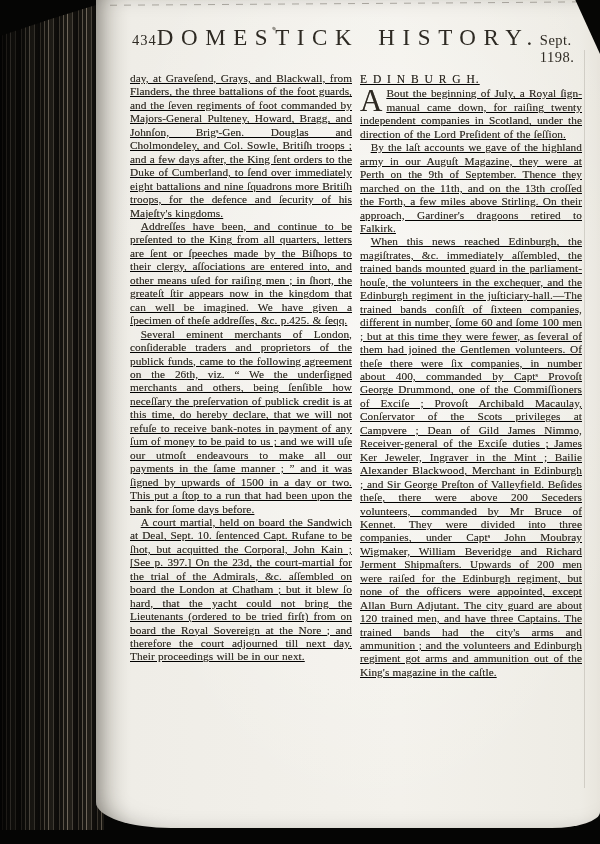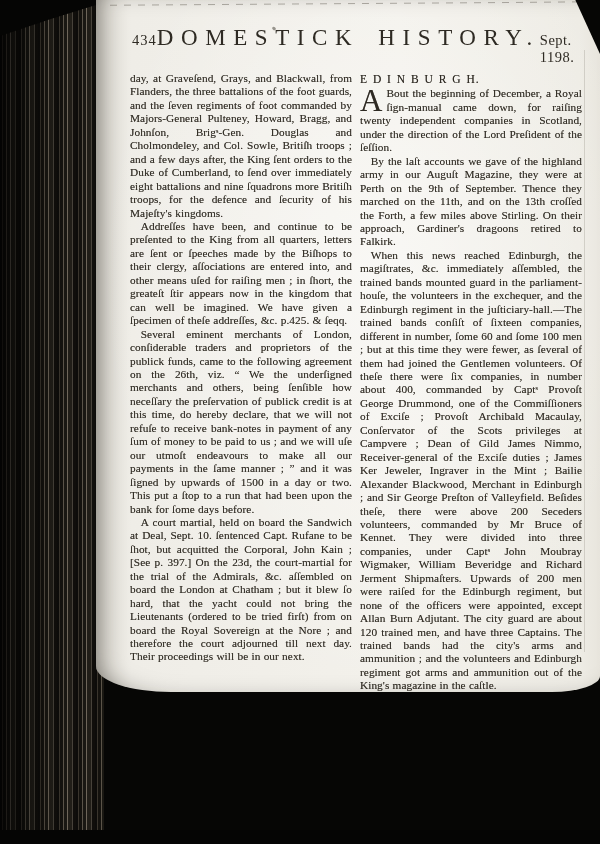--- a/index.html
+++ b/index.html
@@ -37,21 +37,21 @@
     transform: rotate(-5deg);
     transform-origin: left bottom;
   }
   .bottom-band {
     position: absolute; left: 0; right: 0; bottom: 0; height: 14px;
     background: #050504;
   }
 
   
   .page {
-    position: absolute; left: 96px; top: 0; right: 0; height: 692px;
+    position: absolute; left: 96px; top: 0; right: 0; height: 828px;
     background:
       radial-gradient(ellipse at 55% 40%, rgba(255,255,255,.5) 0%, rgba(255,255,255,0) 70%),
       linear-gradient(90deg, #dedbd3 0%, #efede7 7%, #f3f1eb 60%, #eeece5 96%, #e8e5dd 100%),
       #f1efe9;
     border-bottom-left-radius: 75px 26px;
     border-bottom-right-radius: 48px 16px;
     box-shadow: inset 14px 0 24px -12px rgba(20,16,10,.5);
   }
   .page::after { 
     content: ""; position: absolute; top: 50px; bottom: 40px; right: 15px; width: 1px;
@@ -79,20 +79,21 @@
     flex: 1; text-align: center;
     font-size: 23px;
     letter-spacing: 0.33em; word-spacing: 0.25em;
     white-space: nowrap;
   }
   .issue-date { font-size: 14.5px; letter-spacing: 0.5px; }
 
   .columns {
     display: flex; gap: 8px;
     padding: 3px 18px 0 34px;
+    text-decoration: underline;
   }
   .col {
     flex: 1; min-width: 0;
     font-size: 11.3px; line-height: 13.45px;
     text-align: justify;
     color: #332f27;
     letter-spacing: 0.05px; word-spacing: 0.4px;
     text-shadow: 0 0 0.5px rgba(45,40,32,.55);
   }
   .col p { margin: 0; text-indent: 0.95em; }
@@ -137,21 +138,21 @@
 
       <div class="col">
         <p class="noindent">day, at Graveſend, Grays, and Blackwall, from Flanders, the three battalions of the foot guards, and the ſeven regiments of foot commanded by Majors-General Pulteney, Howard, Bragg, and Johnſon, Brigˢ-Gen. Douglas and Cholmondeley, and Col. Sowle, Britiſh troops ; and a few days after, the King ſent orders to the Duke of Cumberland, to ſend over immediately eight battalions and nine ſquadrons more Britiſh troops, for the defence and ſecurity of his Majeſty's kingdoms.</p>
         <p>Addreſſes have been, and continue to be preſented to the King from all quarters, letters are ſent or ſpeeches made by the Biſhops to their clergy, aſſociations are entered into, and other means uſed for raiſing men ; in ſhort, the greateſt ſtir appears now in the kingdom that can well be imagined.  We have given a ſpecimen of theſe addreſſes, &amp;c. p.425. &amp; ſeqq.</p>
         <p>Several eminent merchants of London, conſiderable traders and proprietors of the publick funds, came to the following agreement on the 26th, viz. “ We the underſigned merchants and others, being ſenſible how neceſſary the preſervation of publick credit is at this time, do hereby declare, that we will not refuſe to receive bank-notes in payment of any ſum of money to be paid to us ; and we will uſe our utmoſt endeavours to make all our payments in the ſame manner ; ” and it was ſigned by upwards of 1500 in a day or two.  This put a ſtop to a run that had been upon the bank for ſome days before.</p>
         <p>A court martial, held on board the Sandwich at Deal, Sept. 10. ſentenced Capt. Rufane to be ſhot, but acquitted the Corporal, John Kain ; [See p. 397.] On the 23d, the court-martial for the trial of the Admirals, &amp;c. aſſembled on board the London at Chatham ; but it blew ſo hard, that the yacht could not bring the Lieutenants (ordered to be tried firſt) from on board the Royal Sovereign at the Nore ; and therefore the court adjourned till next day.  Their proceedings will be in our next.</p>
       </div>
 
       <div class="col">
         <p class="section-heading">E D I N B U R G H.</p>
-        <p class="noindent"><span class="drop-cap">A</span><span>Bout the beginning of December, a Royal ſign-manual came down, for raiſing twenty independent companies in Scotland, under the direction of the Lord Preſident of the ſeſſion.</span></p>
+        <p class="noindent"><span class="drop-cap">A</span><span>Bout the beginning of July, a Royal ſign-manual came down, for raiſing twenty independent companies in Scotland, under the direction of the Lord Preſident of the ſeſſion.</span></p>
         <p>By the laſt accounts we gave of the highland army in our Auguſt Magazine, they were at Perth on the 9th of September.  Thence they marched on the 11th, and on the 13th croſſed the Forth, a few miles above Stirling.  On their approach, Gardiner's dragoons retired to Falkirk.</p>
         <p>When this news reached Edinburgh, the magiſtrates, &amp;c. immediately aſſembled, the trained bands mounted guard in the parliament-houſe, the volunteers in the exchequer, and the Edinburgh regiment in the juſticiary-hall.—The trained bands conſiſt of ſixteen companies, different in number, ſome 60 and ſome 100 men ; but at this time they were fewer, as ſeveral of them had joined the Gentlemen volunteers.  Of theſe there were ſix companies, in number about 400, commanded by Captˢ Provoſt George Drummond, one of the Commiſſioners of Exciſe ; Provoſt Archibald Macaulay, Conſervator of the Scots privileges at Campvere ; Dean of Gild James Nimmo, Receiver-general of the Exciſe duties ; James Ker Jeweler, Ingraver in the Mint ; Bailie Alexander Blackwood, Merchant in Edinburgh ; and Sir George Preſton of Valleyfield.  Beſides theſe, there were above 200 Seceders volunteers, commanded by Mr Bruce of Kennet.  They were divided into three companies, under Captˢ John Moubray Wigmaker, William Beveridge and Richard Jerment Shipmaſters.  Upwards of 200 men were raiſed for the Edinburgh regiment, but none of the officers were appointed, except Allan Burn Adjutant.  The city guard are about 120 trained men, and have three Captains.  The trained bands had the city's arms and ammunition ; and the volunteers and Edinburgh regiment got arms and ammunition out of the King's magazine in the caſtle.</p>
       </div>
 
     </div>
   </div>
 
   <div class="top-edge-line"></div>
   <div class="binding-fan"></div>
   <div class="corner-tr"></div>

